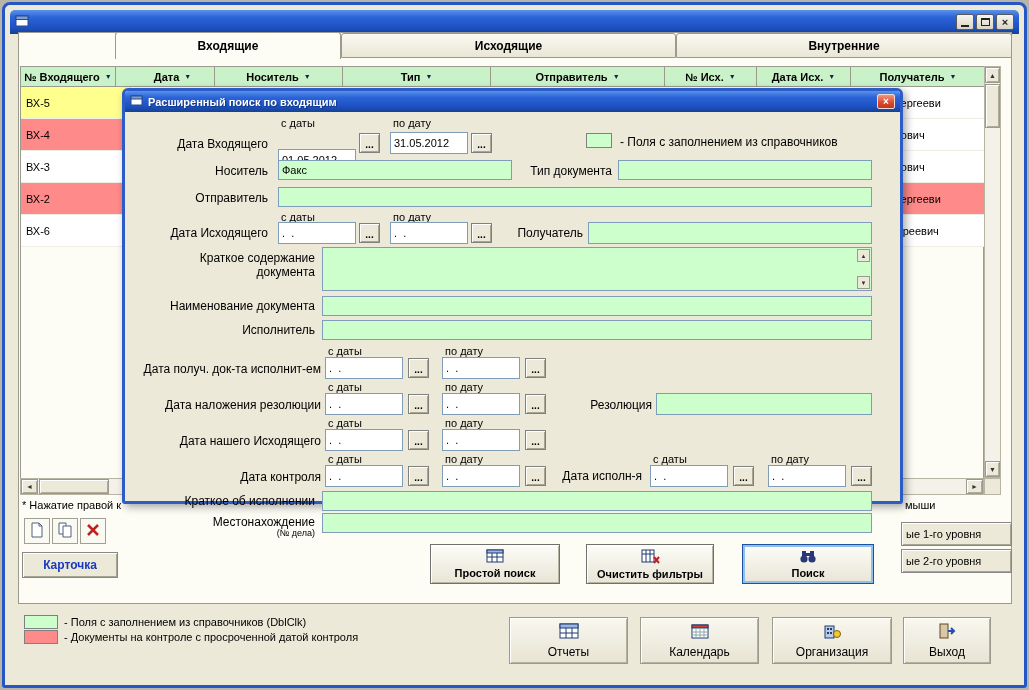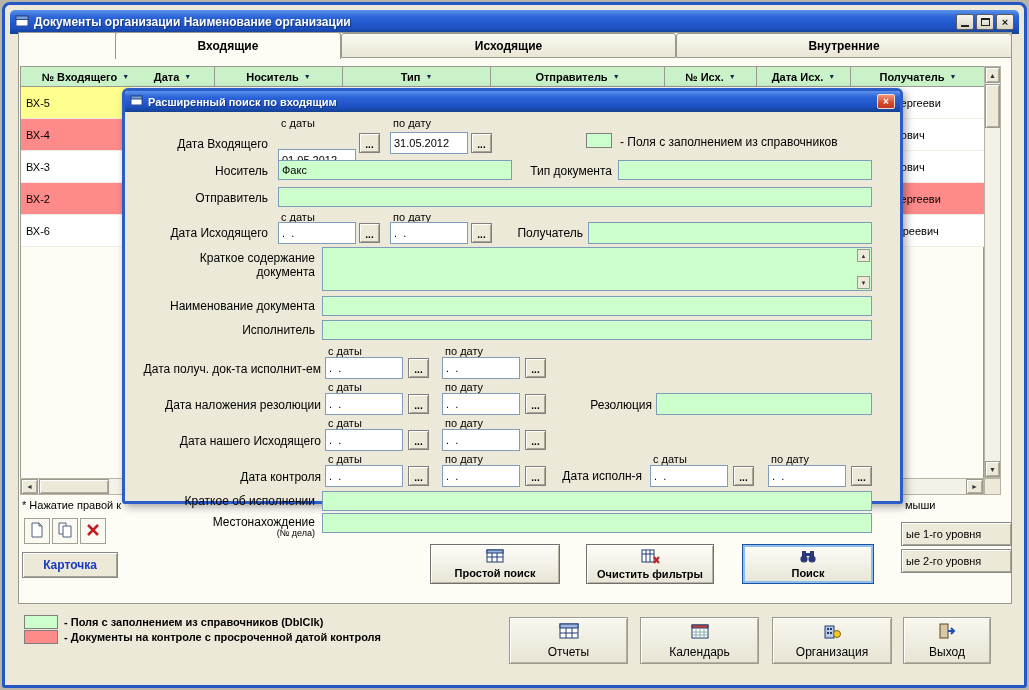--- a/index.html
+++ b/index.html
@@ -57,21 +57,21 @@
               display:flex; align-items:center; justify-content:center; }
   .card-btn { position:absolute; left:22px; top:552px; width:96px; height:26px; background:#ece9d8;
               border:1px solid #888; box-shadow:inset 1px 1px 0 #fff, inset -1px -1px 0 #a8a494;
               display:flex; align-items:center; justify-content:center; color:#1a3abd; font-weight:bold; font-size:12px; }
   .side-btn { position:absolute; left:901px; width:111px; height:24px; background:#ece9d8; border:1px solid #888;
               box-shadow:inset 1px 1px 0 #fff, inset -1px -1px 0 #a8a494; display:flex; align-items:center;
               padding-left:4px; font-size:11px; white-space:nowrap; overflow:hidden; z-index:5; }
   .legend-swatch { position:absolute; left:24px; width:34px; height:14px; border:1px solid #808080; }
   .legend-swatch.green { background:#ccffcc; }
   .legend-swatch.red { background:#ff8a8a; }
-  .legend-text { position:absolute; left:64px; font-size:11px; white-space:nowrap;font-weight:bold; }
+  .legend-text { position:absolute; left:64px; font-size:11px; white-space:nowrap; }
   .big-btn { position:absolute; top:617px; height:47px; background:linear-gradient(#f9f7ef,#e7e4d4);
              border:1px solid #9a9a8e; box-shadow:inset 1px 1px 0 #fff, inset -1px -1px 0 #b4b0a0;
              display:flex; flex-direction:column; align-items:center; justify-content:center; gap:3px; font-size:12px; }
 
   
   .dialog { position:absolute; left:122px; top:88px; width:781px; height:416px; background:#ece9d8;
             border:3px solid #2b5cc8; border-radius:6px 6px 3px 3px; z-index:10; box-shadow:3px 3px 8px rgba(0,0,0,.35); }
   .dlg-titlebar { position:absolute; left:0; top:0; right:0; height:21px;
                   background:linear-gradient(180deg,#5a93ea 0%,#2b64d8 30%,#1d50c2 75%,#16418f 100%);
                   border-radius:3px 3px 0 0; display:flex; align-items:center; gap:5px; padding:0 5px; }
@@ -104,21 +104,20 @@
 <body>
 
 <div class="window">
   <div class="titlebar">
     <span>
       <svg width="14" height="14">
           <rect x="1" y="2" width="12" height="10" fill="#fff" stroke="#2a4a8a"></rect>
           <rect x="1" y="2" width="12" height="3.5" fill="#7aa0d8" stroke="#2a4a8a"></rect>
         </svg>
     </span>
-    <span class="title-text">Документы организации Наименование организации</span>
     <div class="win-controls">
       <div class="winbtn">
           <span class="g-min"></span>
         </div>
       <div class="winbtn">
           <span class="g-max"></span>
         </div>
       <div class="winbtn">
           <span class="g-close">×</span>
         </div>
@@ -126,21 +125,21 @@
   </div>
 </div>
 
 <div class="content-panel"></div>
 
 <div class="tab active" style="left:115px;top:32px;width:226px;height:27px;">Входящие</div>
 <div class="tab inactive" style="left:341px;top:33px;width:335px;height:25px;">Исходящие</div>
 <div class="tab inactive" style="left:676px;top:33px;width:336px;height:25px;">Внутренние</div>
 
 <div class="thead">
-  <div class="th" style="left:12px;width:106px">
+  <div class="th" style="left:0;width:95px">
     <span>№ Входящего</span>
     <span class="filter-arrow">▼</span>
   </div>
   <div class="th" style="left:110px;width:84px">
     <span>Дата</span>
     <span class="filter-arrow">▼</span>
   </div>
   <div class="th" style="left:194px;width:128px">
     <span>Носитель</span>
     <span class="filter-arrow">▼</span>

